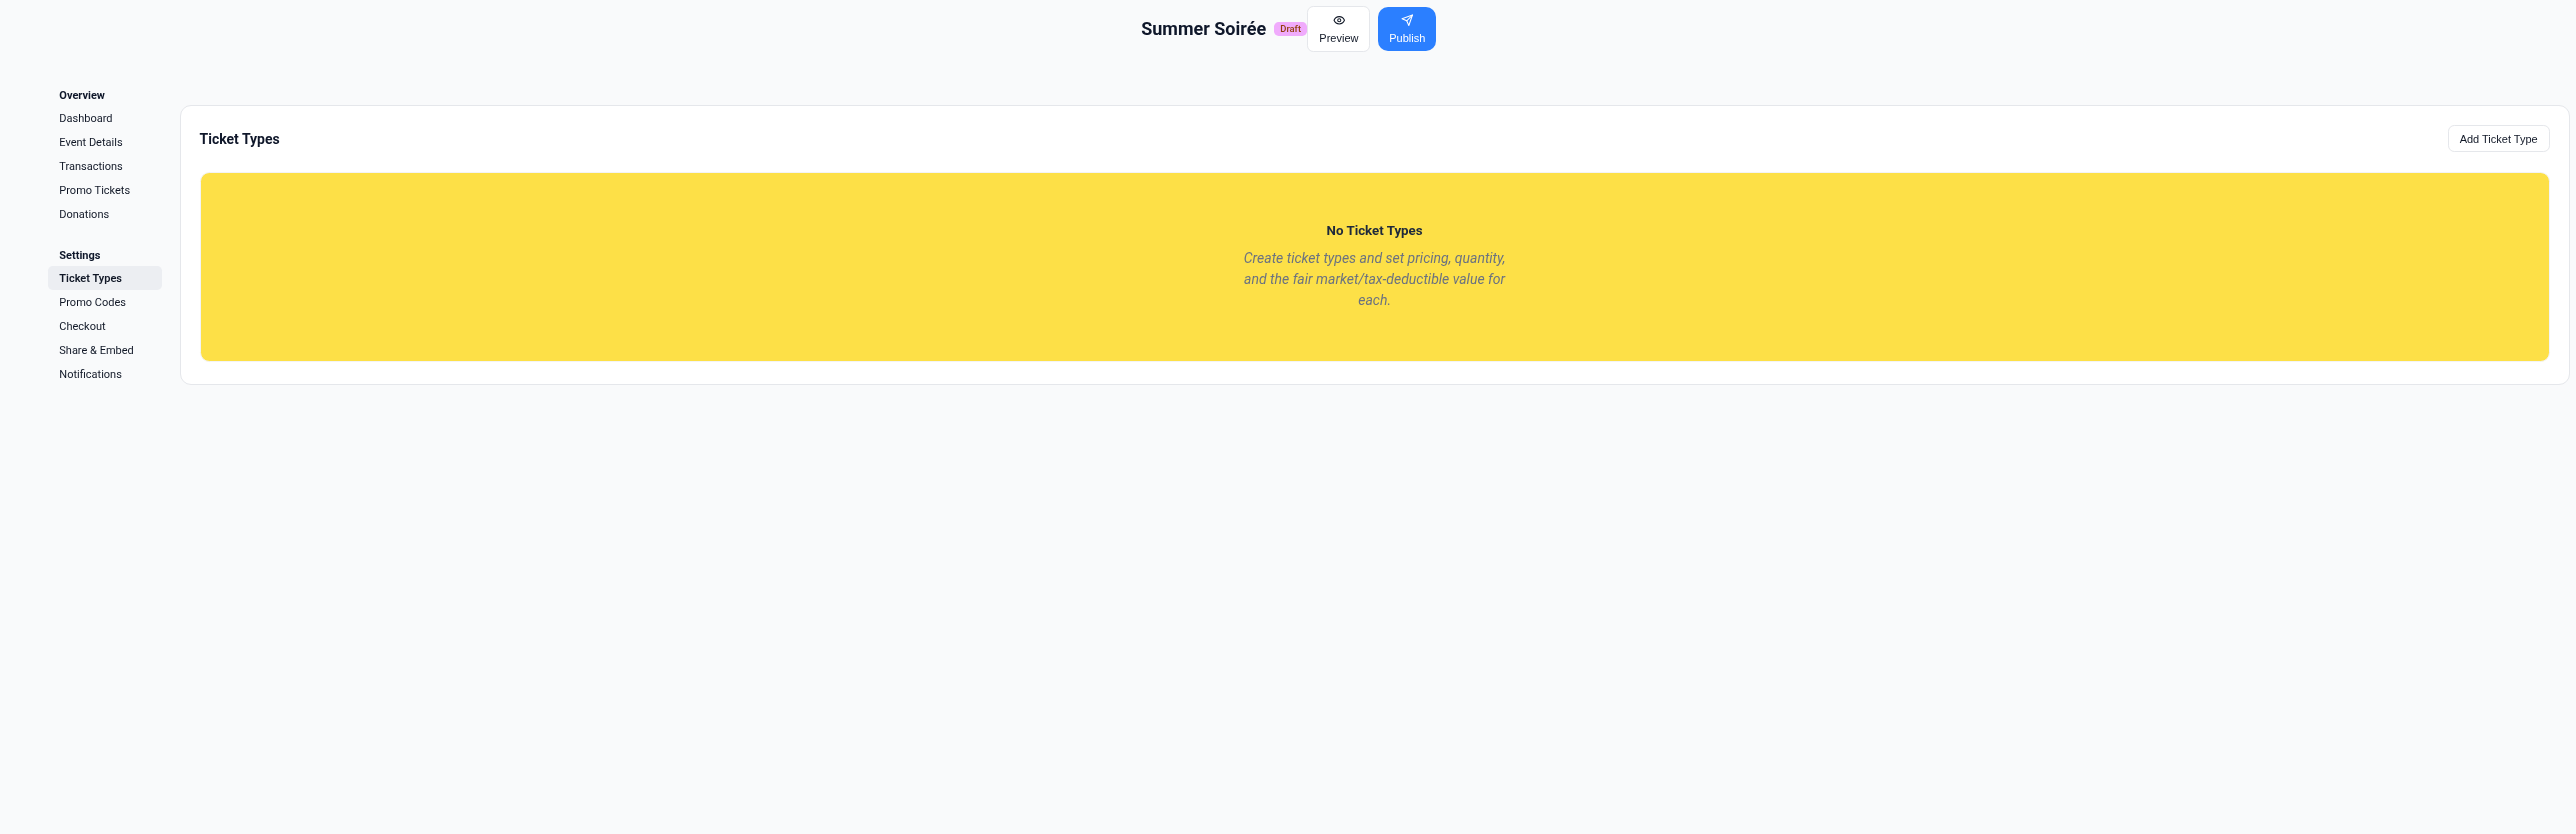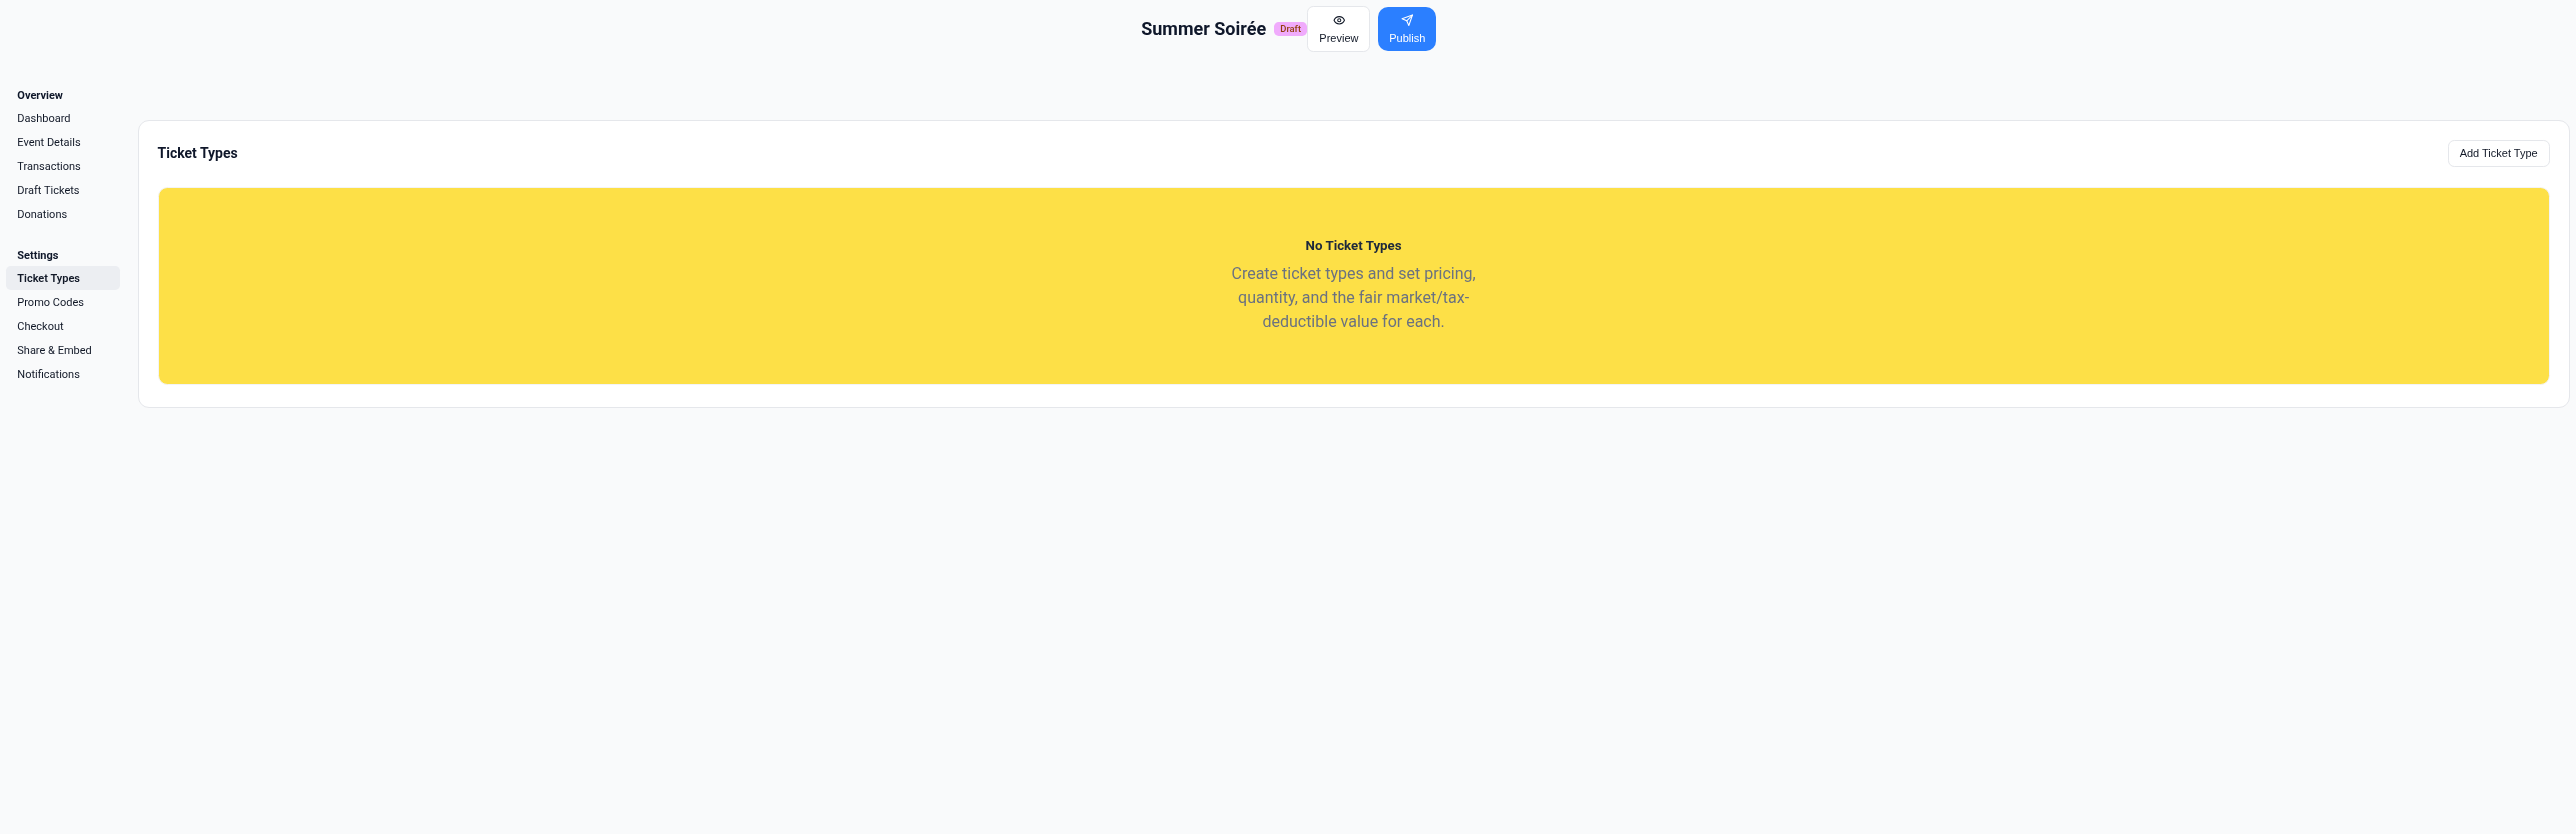--- a/index.html
+++ b/index.html
@@ -67,22 +67,23 @@
       color: #ffffff;
       border-radius: 10px;
     }
     .btn svg {
       width: 12.5px;
       height: 12.5px;
       flex-shrink: 0;
     }
     .layout {
       display: flex;
-      align-items: flex-end;
+      align-items: center;
       padding: 0 0px 15.7px 0;
+      margin-left: 42px;
     }
     .sidebar {
       width: 125px;
       padding: 31px 4.7px 0 6.3px;
       flex-shrink: 0;
     }
     .nav-section {
       margin-bottom: 22px;
     }
     .nav-section-title {
@@ -132,25 +133,26 @@
       padding: 50px 19px;
       text-align: center;
     }
     .empty-title {
       font-size: 13.3px;
       font-weight: 700;
       color: #1e293b;
       margin-bottom: 9.4px;
     }
     .empty-desc {
-      font-size: 16px;
+      font-size: 14px;
       color: #6b7280;
       line-height: 1.5;
       max-width: 282px;
       margin: 0 auto;
+      font-style: italic;
     }
   </style>
 </head>
 <body>
 
 <div class="header">
   <div class="header-left">
     <h1 class="page-title">Summer Soirée</h1>
     <span class="badge">Draft</span>
   </div>
@@ -172,21 +174,21 @@
   </div>
 </div>
 
 <div class="layout">
   <nav class="sidebar">
     <div class="nav-section">
       <div class="nav-section-title">Overview</div>
       <div class="nav-item">Dashboard</div>
       <div class="nav-item">Event Details</div>
       <div class="nav-item">Transactions</div>
-      <div class="nav-item">Draft Tickets</div>
+      <div class="nav-item">Promo Tickets</div>
       <div class="nav-item">Donations</div>
     </div>
     <div class="nav-section">
       <div class="nav-section-title">Settings</div>
       <div class="nav-item active">Ticket Types</div>
       <div class="nav-item">Promo Codes</div>
       <div class="nav-item">Checkout</div>
       <div class="nav-item">Share &amp; Embed</div>
       <div class="nav-item">Notifications</div>
     </div>

